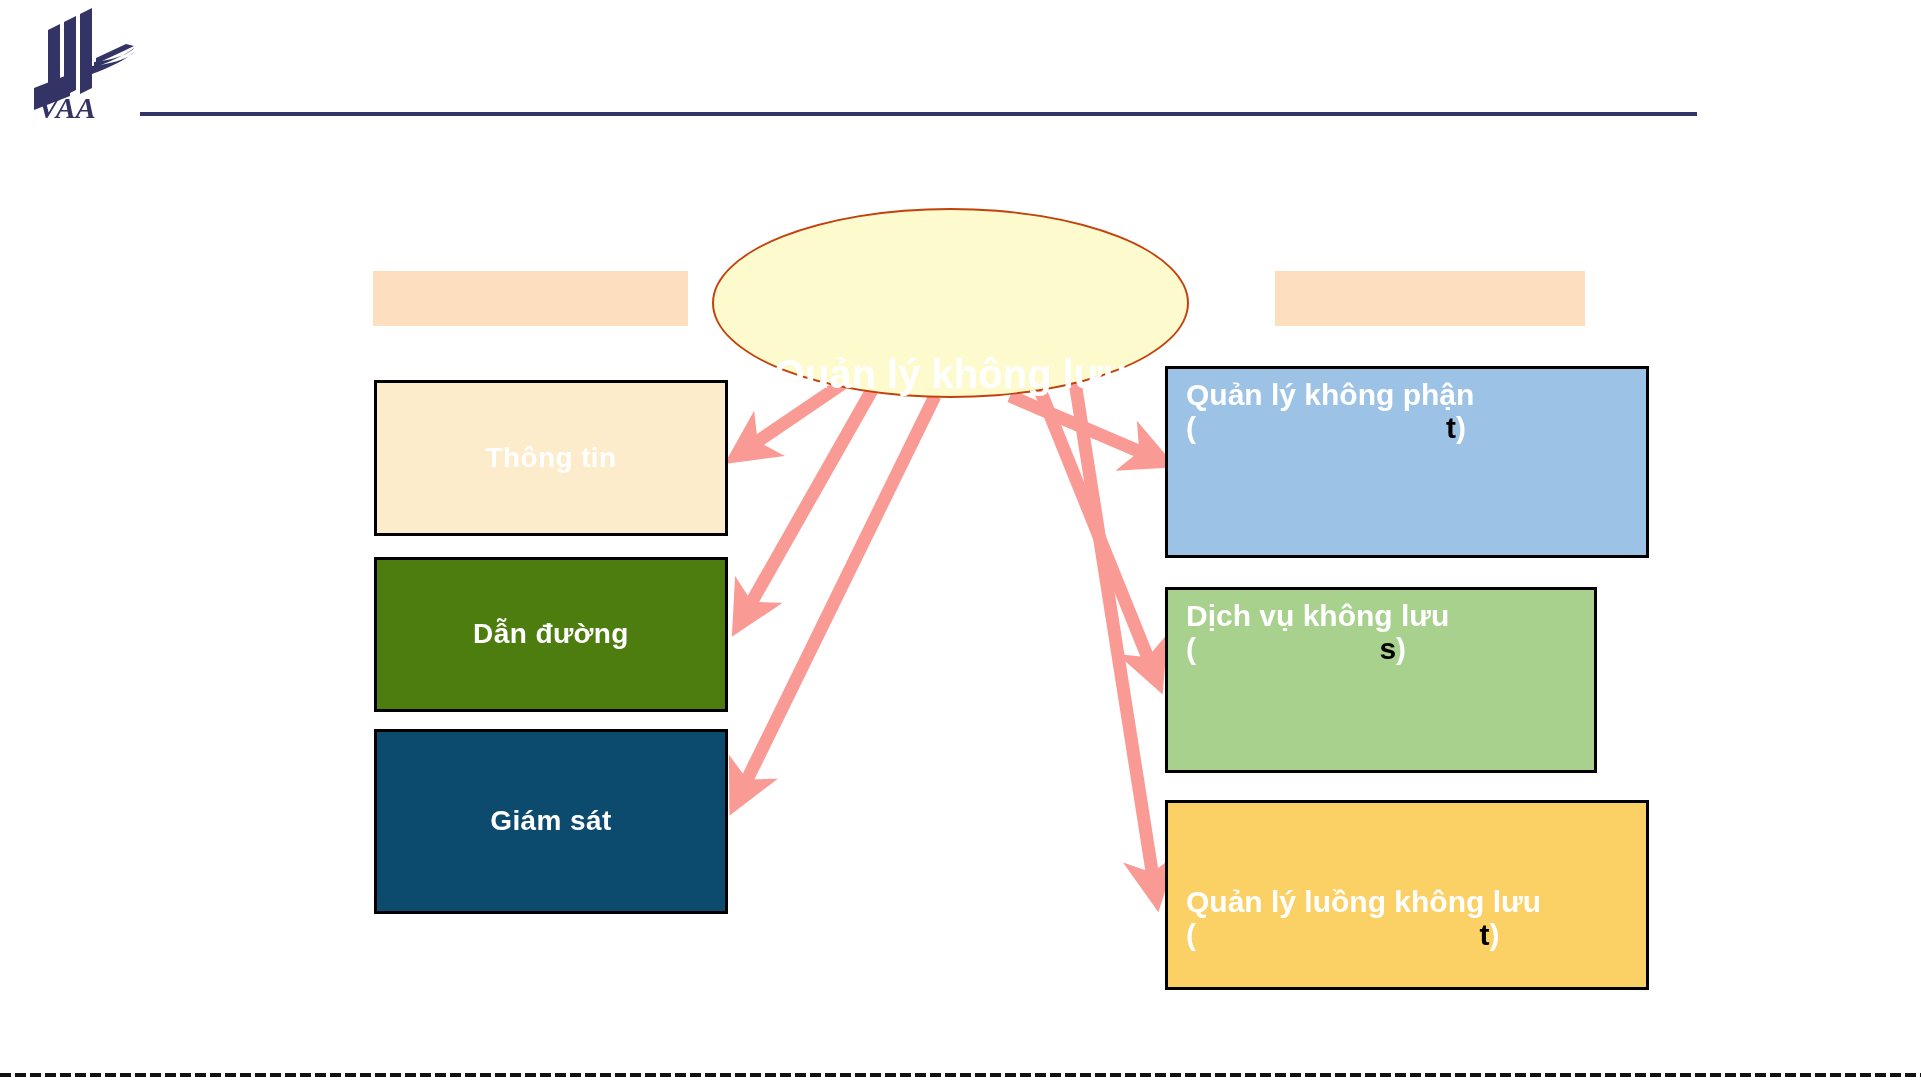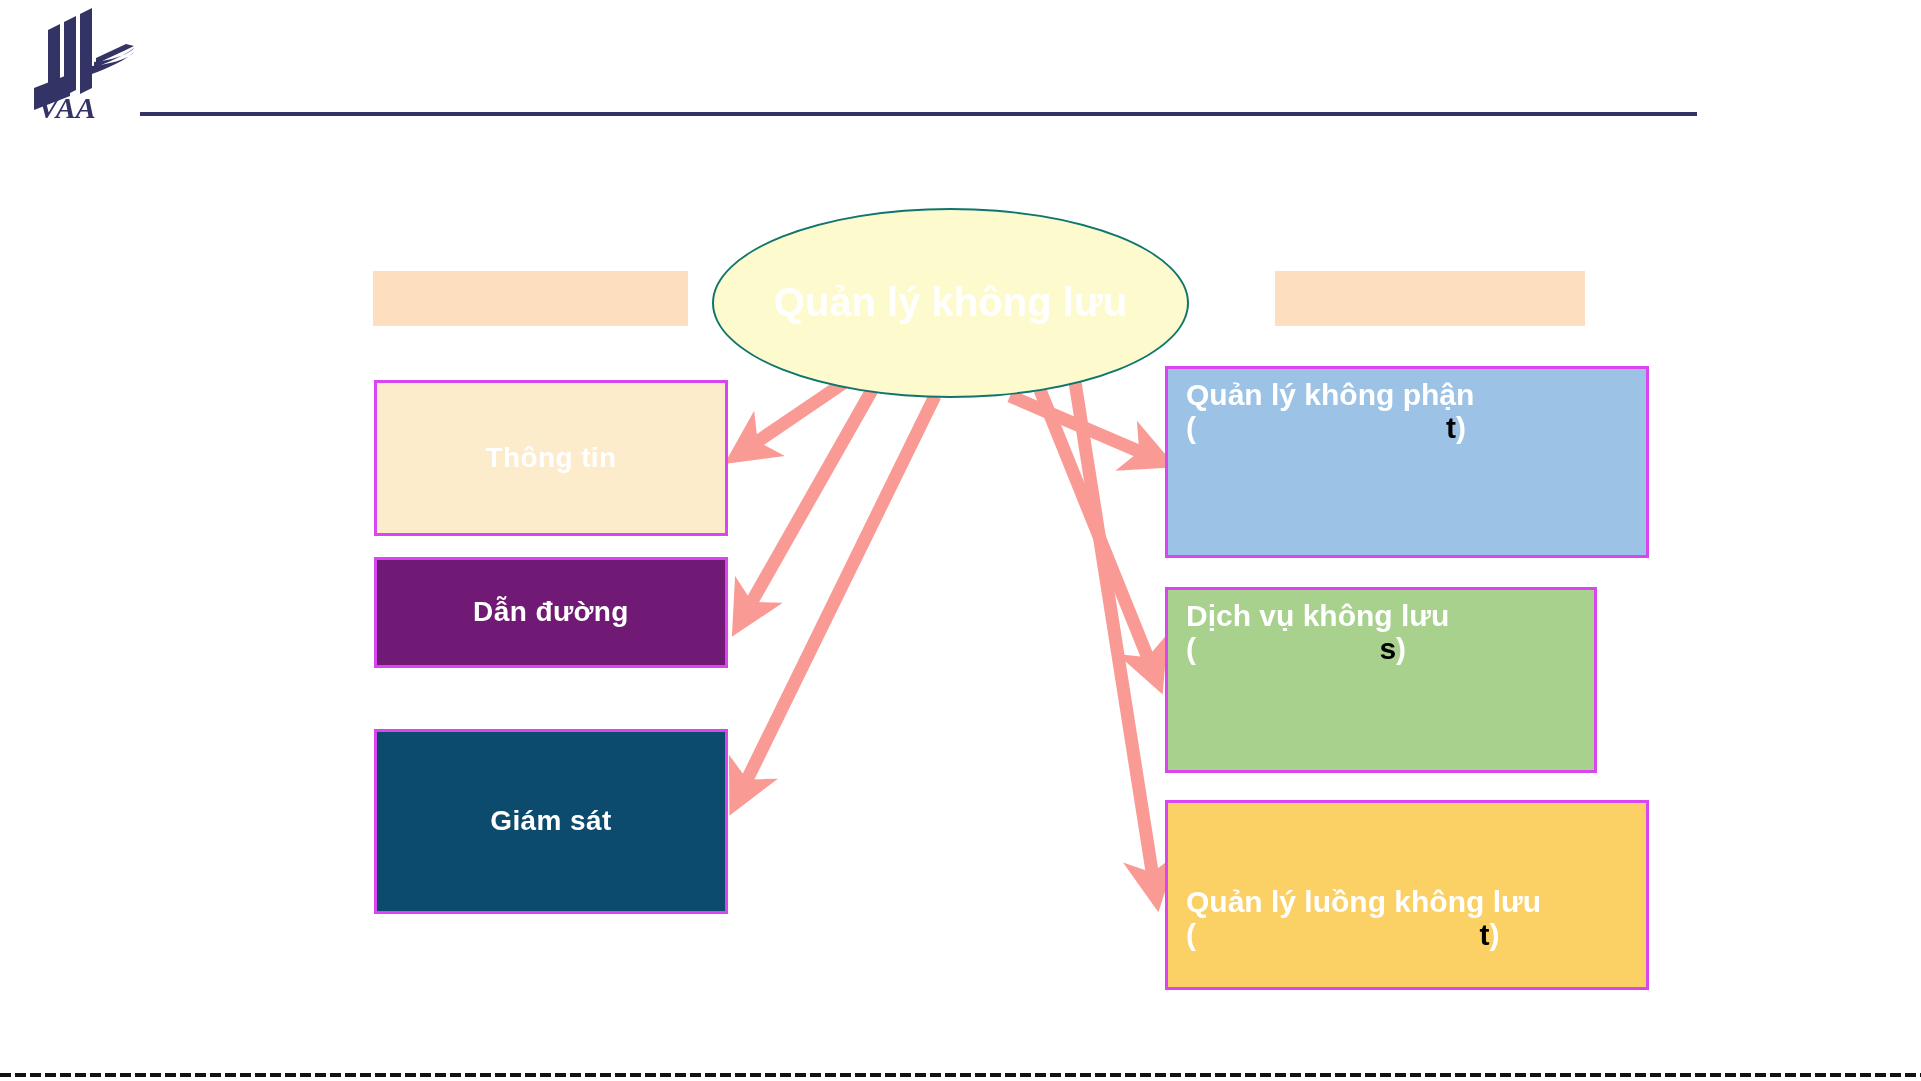--- a/index.html
+++ b/index.html
@@ -54,21 +54,21 @@
     left: 0;
     top: 0;
     width: 1921px;
     height: 1081px;
   }
 
   
   .node {
     position: absolute;
     box-sizing: border-box;
-    border: 3px solid #d946ef;
+    border: 3px solid #000000;
   }
   .node-label {
     font-weight: bold;
     color: #ffffff;
     line-height: 1.08;
     white-space: pre;
   }
 
   
   .node-left {
@@ -107,26 +107,26 @@
     border: none;
   }
 
   
   #ellipse-node {
     position: absolute;
     left: 712px;
     top: 208px;
     width: 477px;
     height: 190px;
-    border: 2px solid #0f766e;
+    border: 2px solid #c2410c;
     border-radius: 50%;
     background: #fdfacd;
     box-sizing: border-box;
     display: flex;
-    align-items: center;
+    align-items: flex-end;
     justify-content: center;
     z-index: 3;
   }
   #ellipse-node .node-label {
     font-size: 40px;
     font-weight: bold;
     color: #ffffff;
   }
 </style>
 </head>
@@ -174,21 +174,21 @@
   </svg>
 
   <div id="ellipse-node">
     <span class="node-label">Quản lý không lưu</span>
   </div>
 
   <div class="node node-left" style="left:374px; top:380px; width:354px; height:156px; background:#fdeccb;">
     <span class="node-label">Thông tin</span>
   </div>
 
-  <div class="node node-left" style="left:374px; top:557px; width:354px; height:111px; background:#701a75;text-align:right;">
+  <div class="node node-left" style="left:374px; top:557px; width:354px; height:155px; background:#4d7c0f;text-align:right;">
     <span class="node-label">Dẫn đường</span>
   </div>
 
   <div class="node node-left" style="left:374px; top:729px; width:354px; height:185px; background:#0c4a6e;">
     <span class="node-label">Giám sát</span>
   </div>
 
   <div class="node node-right" style="left:1165px; top:366px; width:484px; height:192px; background:#9cc3e5;">
     <div class="node-label">Quản lý không phận</div>
     <div class="sub-line"><span class="hidden-token">(</span><span class="hidden-token">                              </span><span class="dark-token">t</span><span class="hidden-token">)</span></div>

